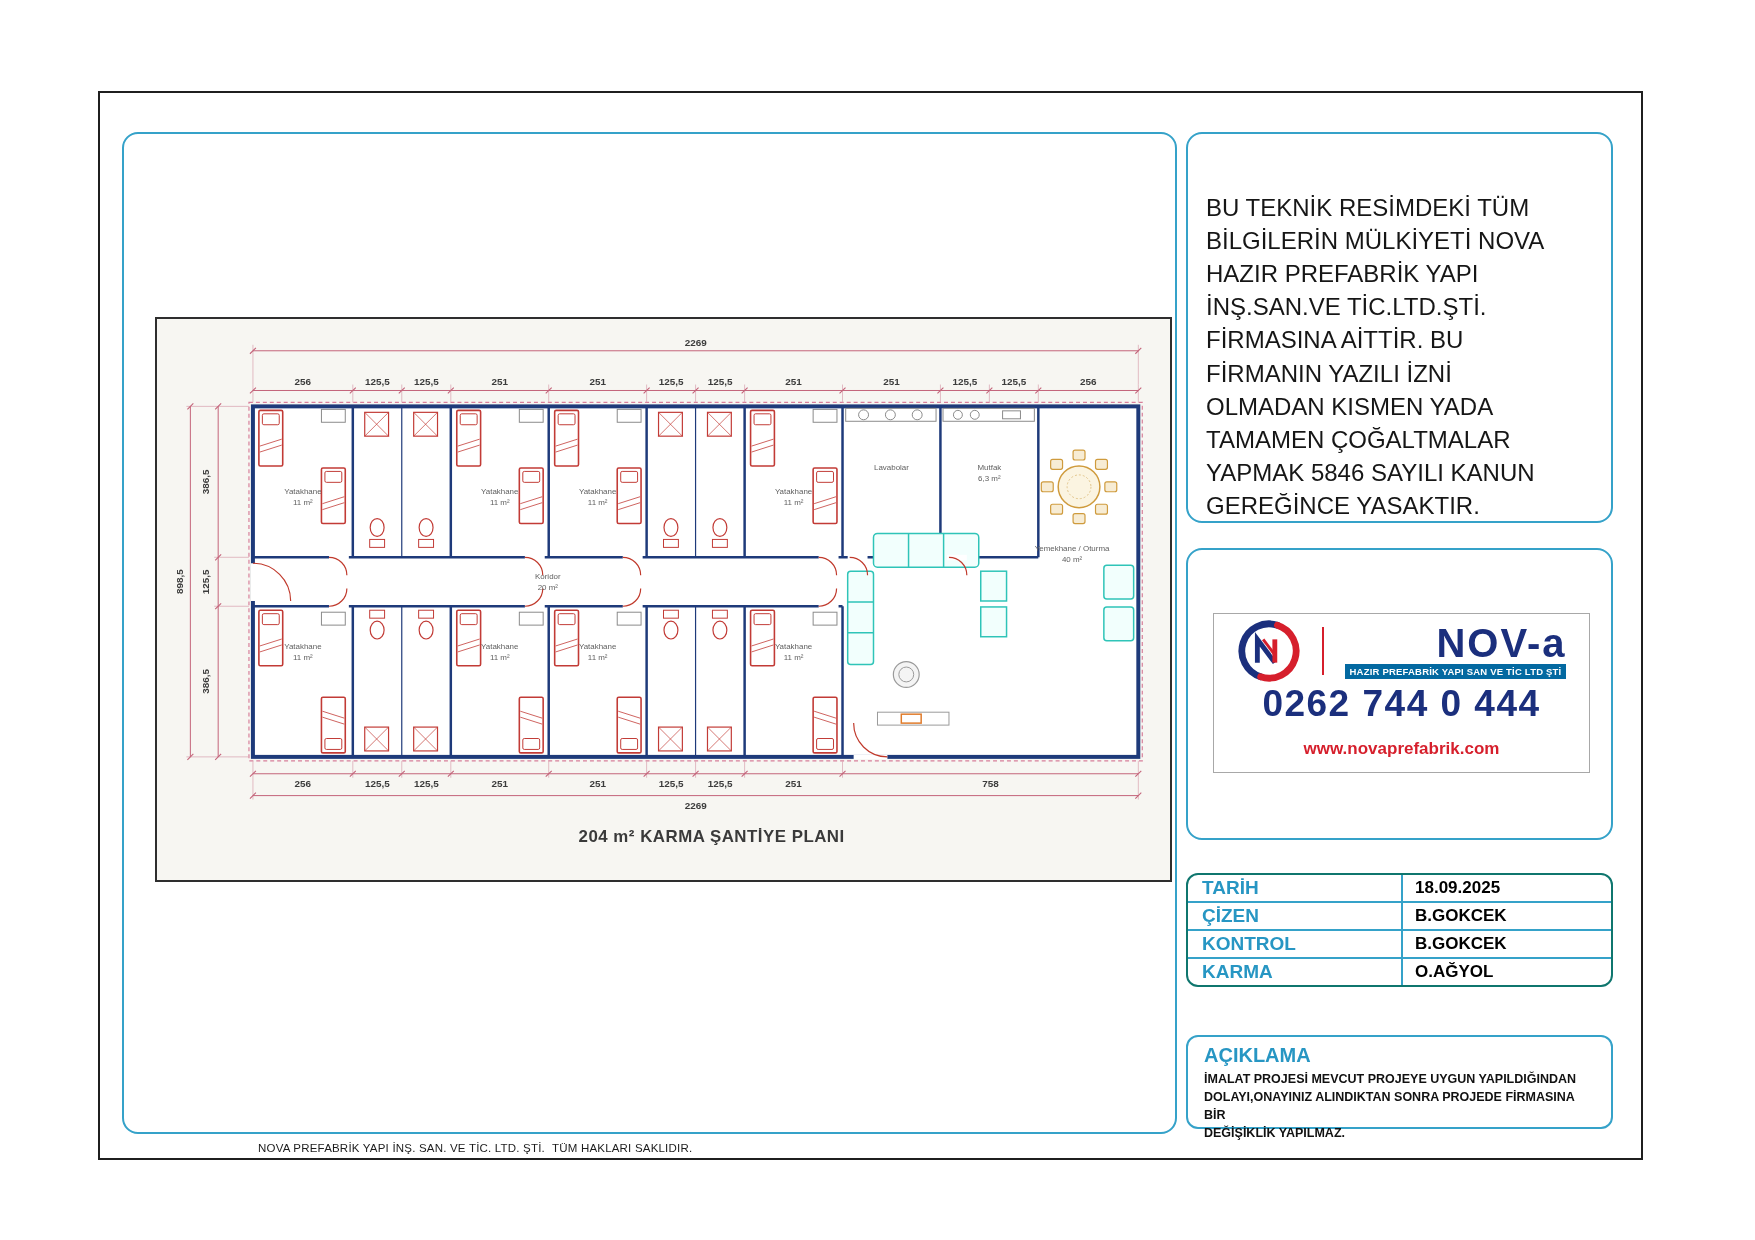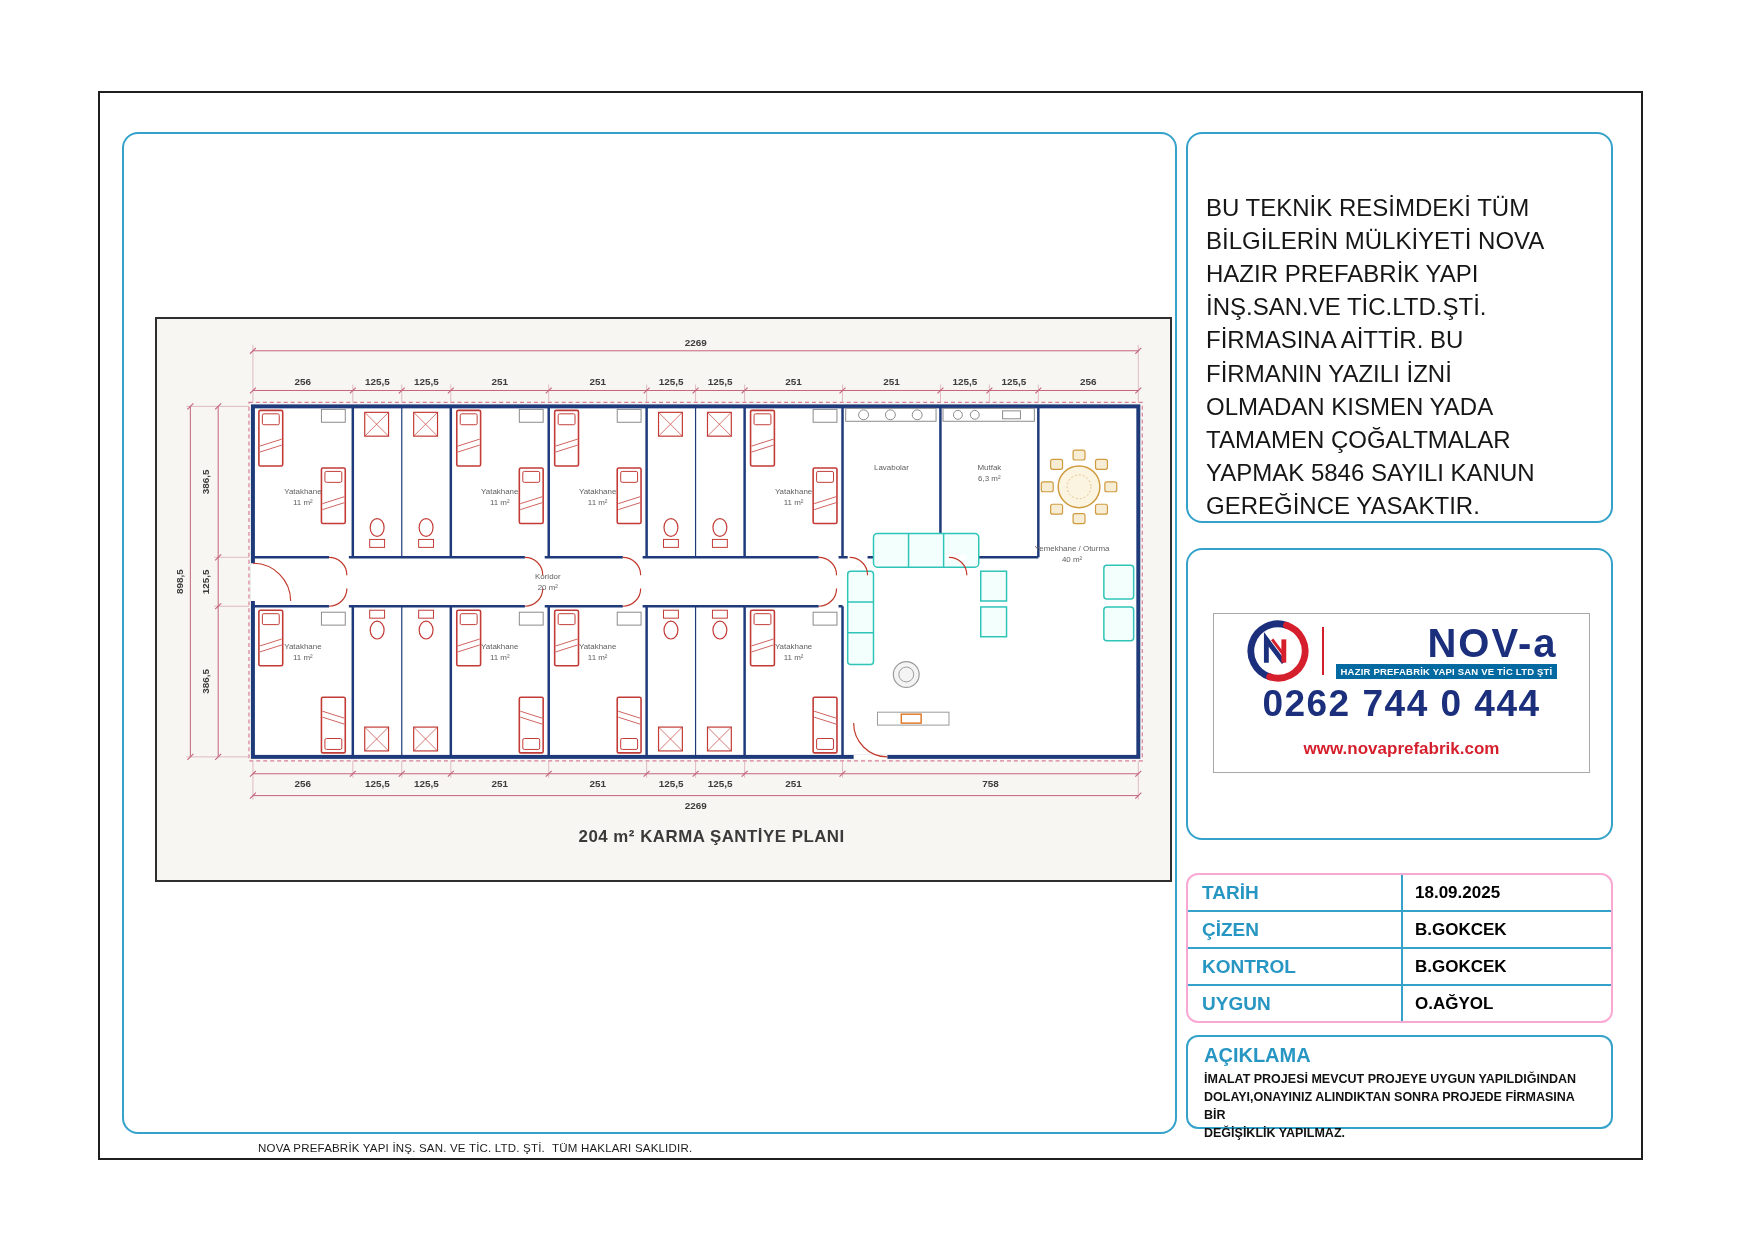--- a/index.html
+++ b/index.html
@@ -16,31 +16,31 @@
   .notice-box{position:absolute;left:1186px;top:132px;width:427px;height:391px;
         border:2px solid #35a2c9;border-radius:16px;box-sizing:border-box;
         padding:18px 18px;background:#fff;}
   .notice-text{font-size:24px;line-height:1.38;color:#161616;white-space:pre-line;margin-top:39px;}
 
   .logo-box{position:absolute;left:1186px;top:548px;width:427px;height:292px;
         border:2px solid #35a2c9;border-radius:16px;box-sizing:border-box;background:#fff;}
   .logo-card{position:absolute;left:25px;top:63px;width:377px;height:160px;background:#fff;
         border:1px solid #a8a8a8;display:flex;flex-direction:column;align-items:center;
         padding-top:5px;box-sizing:border-box;}
-  .logo-row{display:flex;align-items:center;gap:12px;}
+  .logo-row{display:flex;align-items:center;gap:21px;}
   .logo-divider{width:2px;height:48px;background:#d61f2c;}
   .logo-word-col{display:flex;flex-direction:column;align-items:flex-end;}
   .logo-brand{font-size:40px;font-weight:800;color:#1b2f7d;letter-spacing:2px;line-height:0.95;}
   .logo-tagline{background:#0369a1;color:#fff;font-size:9.5px;font-weight:700;
         padding:2px 5px;letter-spacing:0.2px;white-space:nowrap;margin-top:2px;}
   .logo-phone{font-size:37px;font-weight:700;color:#1b2f7d;letter-spacing:1.5px;margin-top:2px;line-height:1;}
   .logo-site{font-size:17px;font-weight:700;color:#d61f2c;margin-top:17px;}
 
-  .approval-table{position:absolute;left:1186px;top:873px;width:427px;height:150px;
-        border:2px solid #f9a8d4;border-radius:12px;box-sizing:border-box;
+  .approval-table{position:absolute;left:1186px;top:873px;width:427px;height:114px;
+        border:2px solid #0f766e;border-radius:12px;box-sizing:border-box;
         display:flex;flex-direction:column;overflow:hidden;background:#fff;}
   .approval-row{flex:1;display:flex;border-top:2px solid #35a2c9;}
   .approval-row:first-child{border-top:none;}
   .approval-label{width:215px;border-right:2px solid #35a2c9;display:flex;align-items:center;
         padding-left:14px;color:#2796c3;font-size:19px;font-weight:700;box-sizing:border-box;}
   .approval-value{flex:1;display:flex;align-items:center;padding-left:12px;
         font-size:17px;font-weight:600;color:#000;}
 
   .aciklama-box{position:absolute;left:1186px;top:1035px;width:427px;height:94px;
         border:2px solid #35a2c9;border-radius:12px;box-sizing:border-box;
@@ -315,21 +315,21 @@
     </div>
     <div class="approval-row">
       <div class="approval-label">ÇİZEN</div>
       <div class="approval-value">B.GOKCEK</div>
     </div>
     <div class="approval-row">
       <div class="approval-label">KONTROL</div>
       <div class="approval-value">B.GOKCEK</div>
     </div>
     <div class="approval-row">
-      <div class="approval-label">UYGUN</div>
+      <div class="approval-label">KARMA</div>
       <div class="approval-value">O.AĞYOL</div>
     </div>
   </div>
 
   <div class="aciklama-box">
     <div class="aciklama-title">AÇIKLAMA</div>
     <div class="aciklama-body">İMALAT PROJESİ MEVCUT PROJEYE UYGUN YAPILDIĞINDAN
 DOLAYI,ONAYINIZ ALINDIKTAN SONRA PROJEDE FİRMASINA BİR
 DEĞİŞİKLİK YAPILMAZ.</div>
   </div>

